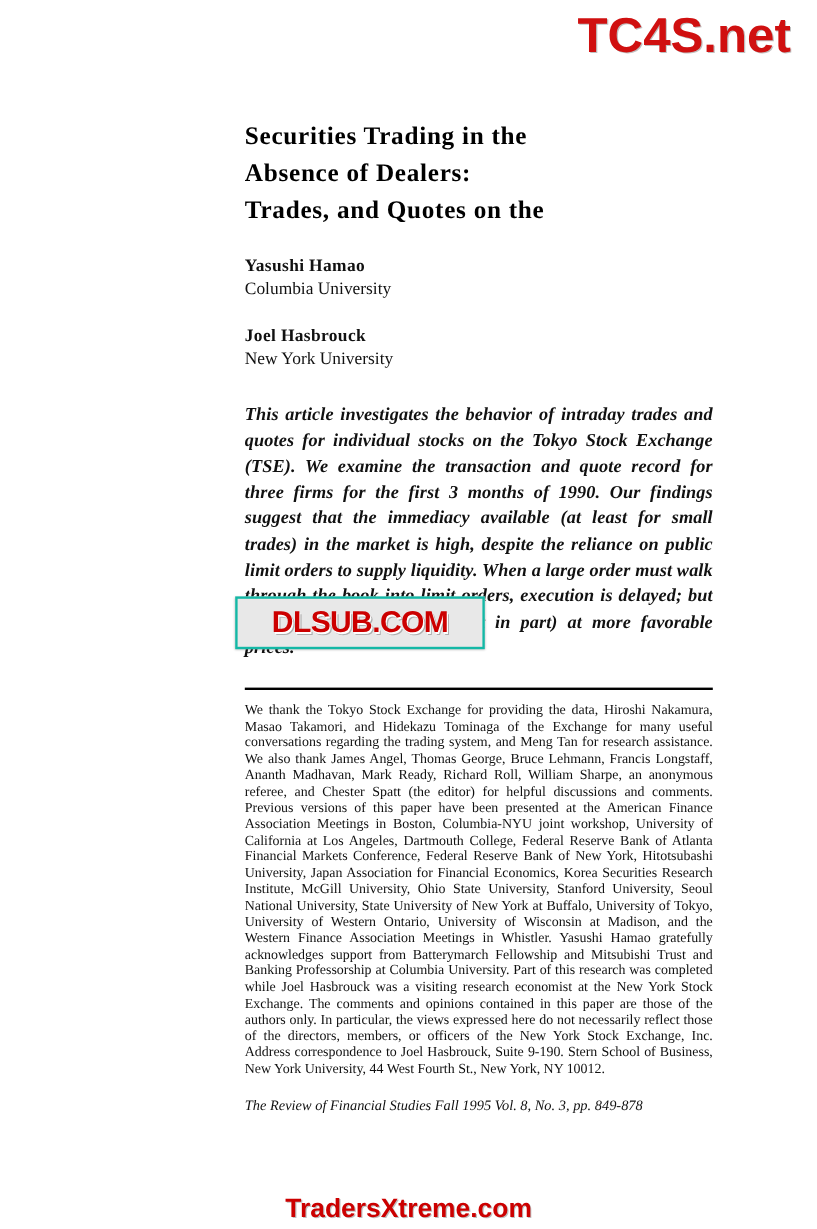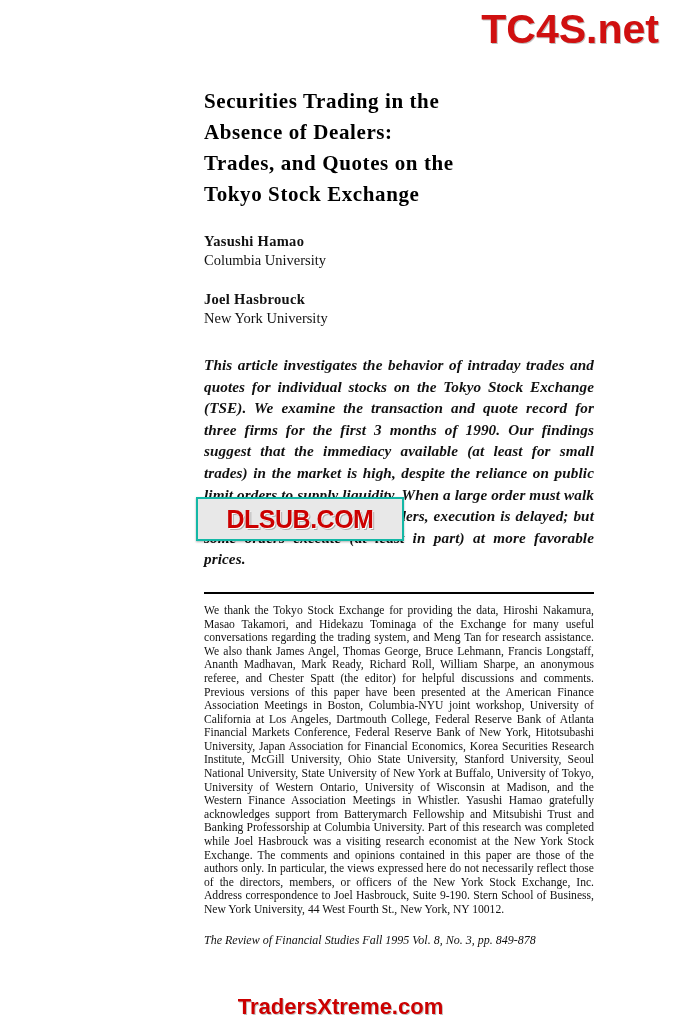--- a/index.html
+++ b/index.html
@@ -59,21 +59,21 @@
     font-weight: bold;
     font-size: 22px;
     color: #cc0000;
     text-shadow: 1px 1px 0 rgba(0,0,0,0.25);
   }
 
   
   .page {
     position: absolute;
     left: 204px;
-    top: 0;
+    top: 12px;
     width: 390px;
   }
 
   .title {
     margin-top: 86px;
     font-family: "Liberation Serif", serif;
     font-weight: bold;
     font-size: 21px;
     line-height: 31px;
     letter-spacing: 0.6px;
@@ -130,21 +130,20 @@
 <body>
 
 <div class="wm-top">TC4S.net</div>
 
 <div class="page">
 
   <div class="title">
     <div>Securities  Trading  in  the</div>
     <div>Absence  of  Dealers:</div>
     <div>Trades,  and  Quotes  on  the</div>
-    <div>Tokyo  Stock  Exchange</div>
   </div>
 
   <div class="author-block">
     <div class="author-name">Yasushi  Hamao</div>
     <div class="author-affil">Columbia  University</div>
   </div>
 
   <div class="author-block second">
     <div class="author-name">Joel  Hasbrouck</div>
     <div class="author-affil">New York University</div>

